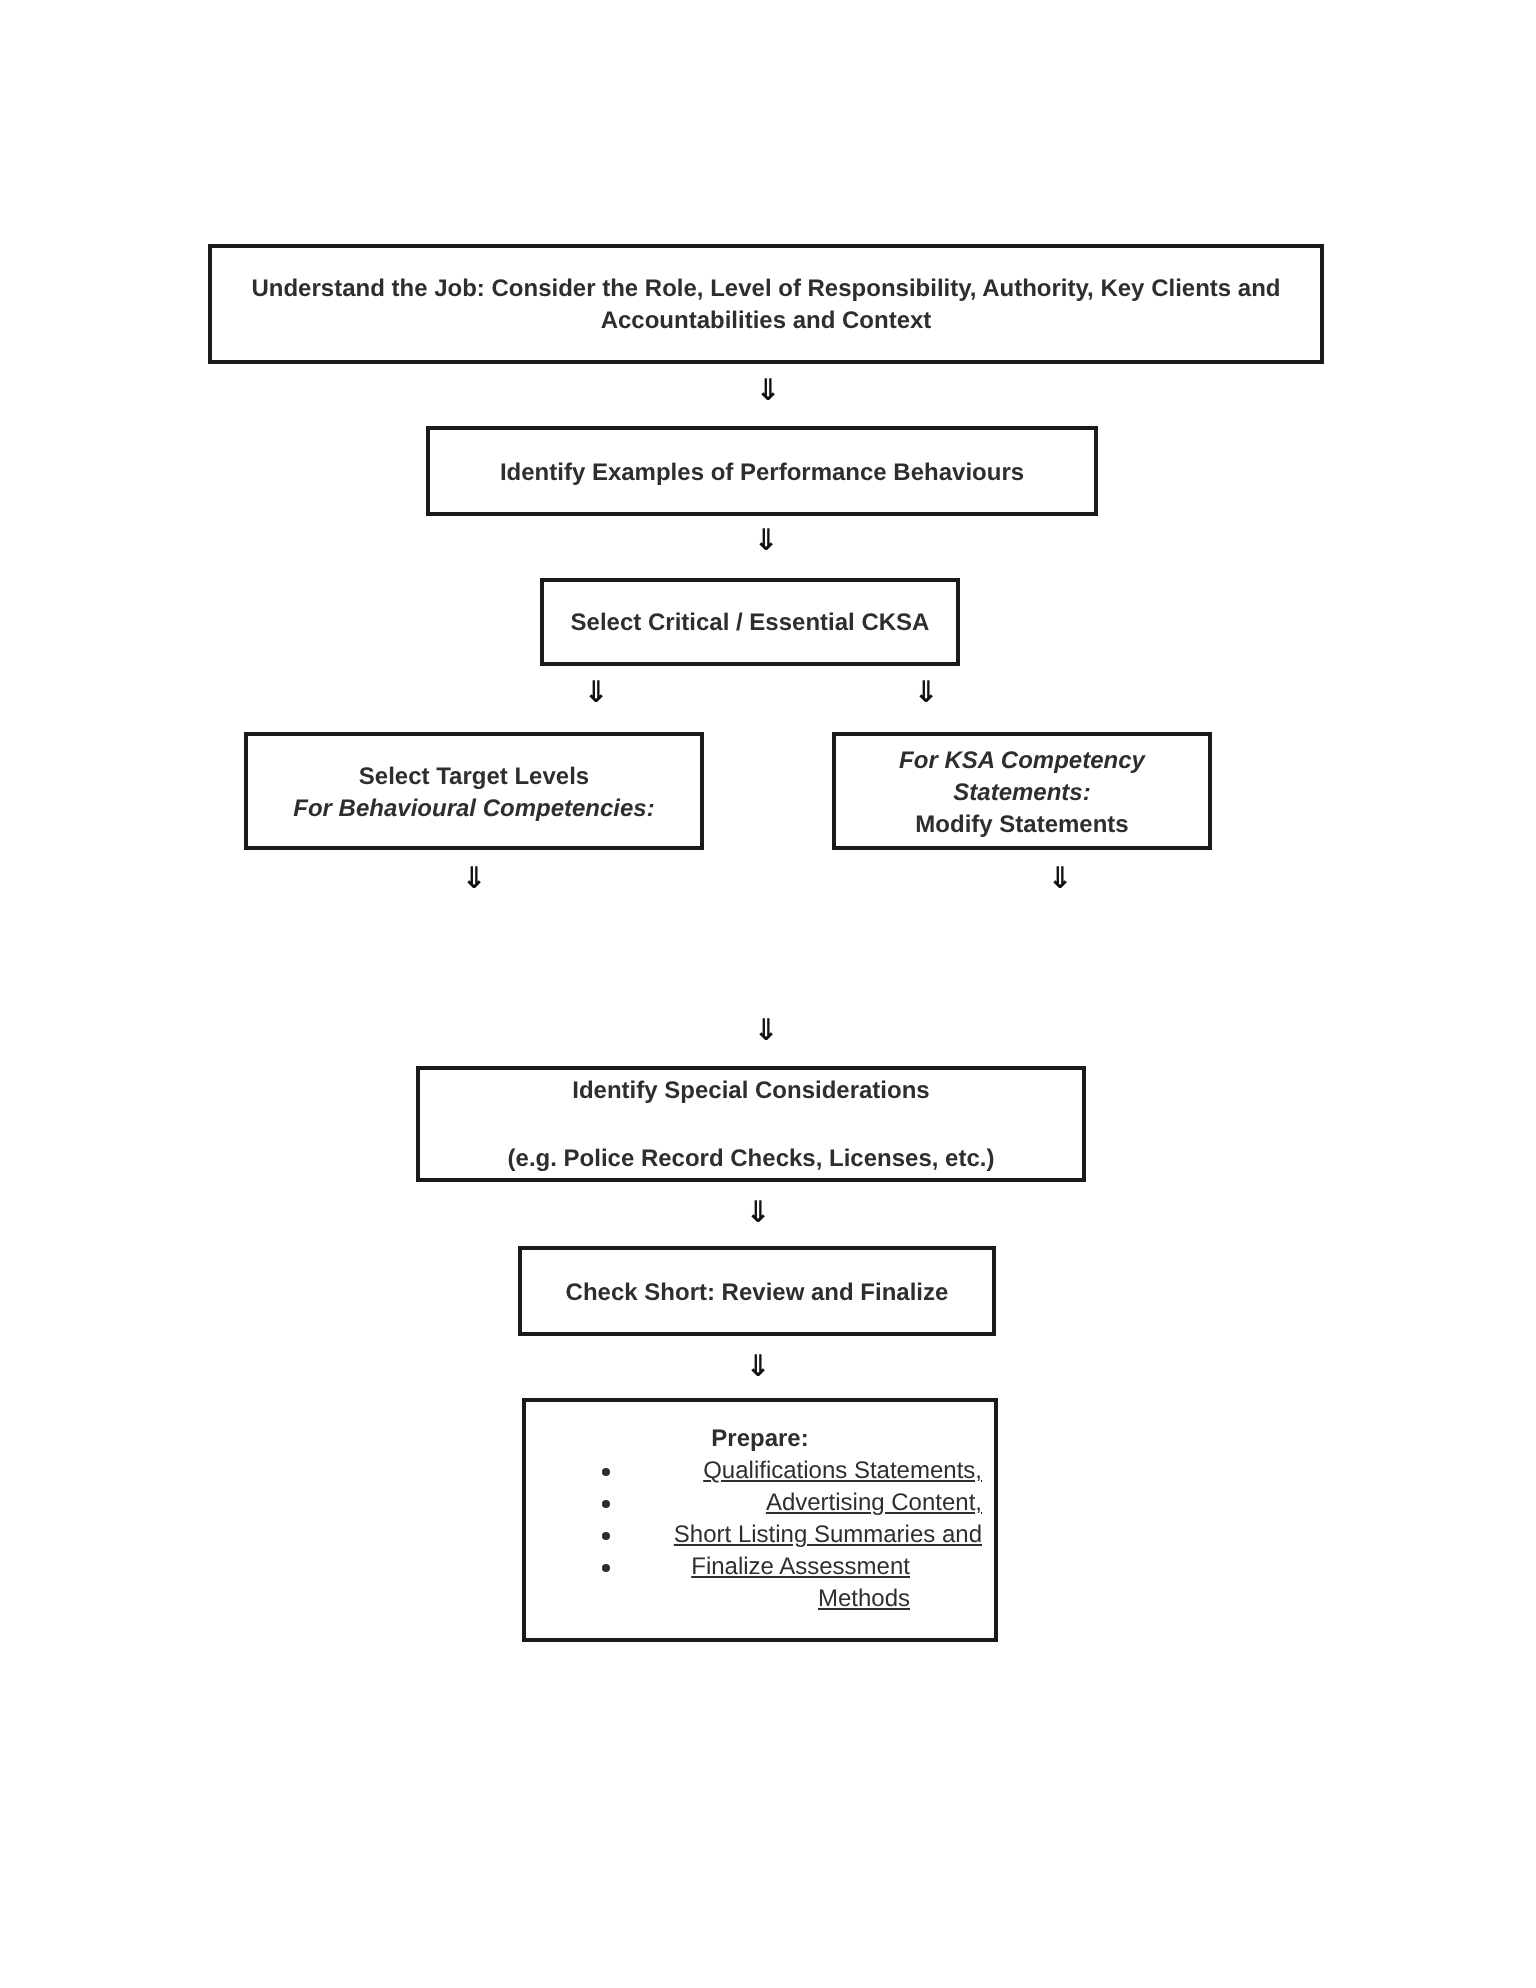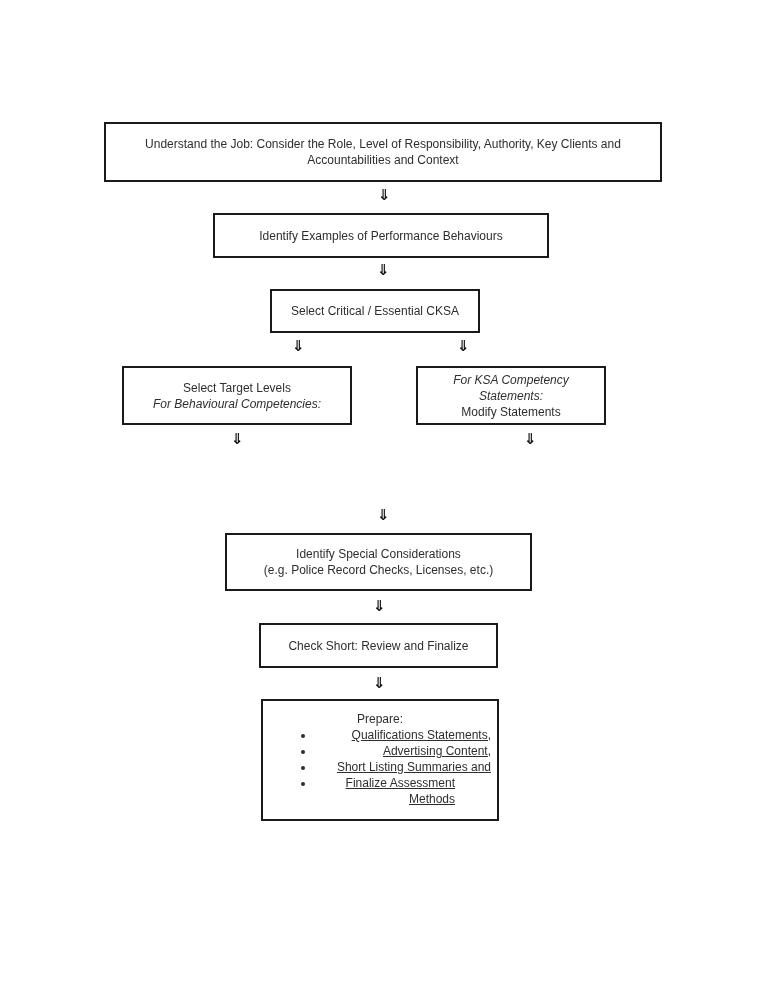--- a/index.html
+++ b/index.html
@@ -34,21 +34,21 @@
     border: 2px solid #1a1a1a;
     background: #ffffff;
     display: flex;
     flex-direction: column;
     justify-content: center;
     text-align: center;
     font-size: 12px;
     line-height: 16px;
     padding: 2px 6px;
   }
-  .box .line { display: block; }
+  .box .line { display: block; font-weight: bold; }
   .italic { font-style: italic; }
   .arrow {
     position: absolute;
     width: 16px;
     text-align: center;
     font-family: "DejaVu Sans", sans-serif;
     font-weight: bold;
     font-size: 15px;
     line-height: 15px;
     color: #111111;
@@ -107,21 +107,21 @@
     <span class="line italic">For KSA Competency Statements:</span>
     <span class="line">Modify Statements</span>
   </div>
 
   <div class="arrow" style="left:229px; top:432px;">⇓</div>
   <div class="arrow" style="left:522px; top:432px;">⇓</div>
 
 
   <div class="arrow" style="left:375px; top:508px;">⇓</div>
 
-  <div class="box" style="left:225px; top:533px; width:307px; height:58px;">
+  <div class="box" style="left:208px; top:533px; width:335px; height:58px;justify-content:space-between;">
     <span class="line">Identify Special Considerations</span>
     <span class="line">(e.g. Police Record Checks, Licenses, etc.)</span>
   </div>
 
   <div class="arrow" style="left:371px; top:599px;">⇓</div>
 
   <div class="box" style="left:259px; top:623px; width:239px; height:45px;">
     <span class="line">Check Short: Review and Finalize</span>
   </div>
 

